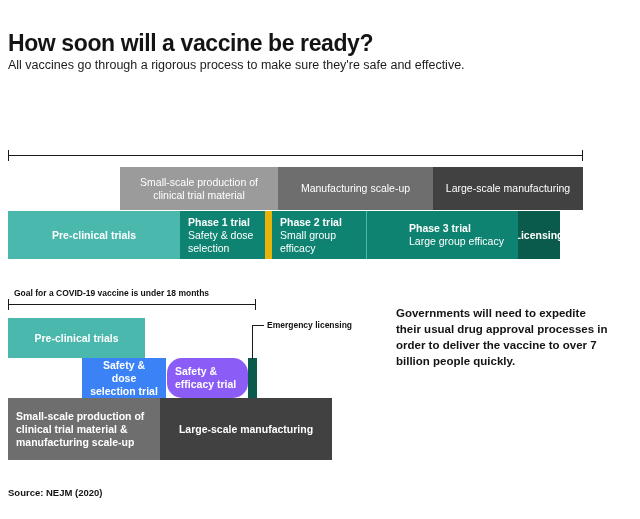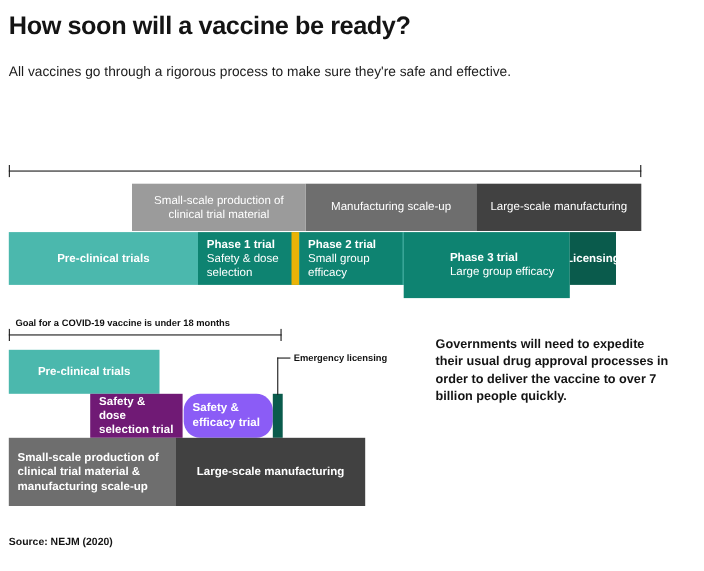--- a/index.html
+++ b/index.html
@@ -8,21 +8,21 @@
     background:#ffffff;
     font-family:"Liberation Sans","DejaVu Sans",sans-serif;
     color:#1a1a1a;
     overflow:hidden;
     position:relative;
   }
   .canvas{position:relative;width:640px;height:519px;}
 
   
   .title{
-    position:absolute;left:8px;top:10px;
+    position:absolute;left:8px;top:30px;
     font-size:23px;font-weight:bold;letter-spacing:-0.4px;
     color:#141414;
   }
   .subtitle{
     position:absolute;left:8px;top:57px;width:470px;
     font-size:12.5px;line-height:17px;font-weight:normal;
     color:#1c1c1c;
   }
 
   
@@ -103,40 +103,40 @@
     <span class="ttl">Pre-clinical trials</span>
   </div>
   <div class="blk left pad" style="left:180px;top:211px;width:92px;height:48px;background:#0E8371;border-right:7px solid #eab308;">
     <span class="ttl">Phase 1 trial</span>
     <span class="sub">Safety &amp; dose selection</span>
   </div>
   <div class="blk left pad" style="left:272px;top:211px;width:95px;height:48px;background:#0E8371;border-right:1px solid #4BB8AD;">
     <span class="ttl">Phase 2 trial</span>
     <span class="sub">Small group efficacy</span>
   </div>
-  <div class="blk left pad" style="left:367px;top:211px;width:151px;height:60px;background:#0E8371;padding-left:42px;">
+  <div class="blk left pad" style="left:367px;top:211px;width:151px;height:48px;background:#0E8371;padding-left:42px;">
     <span class="ttl">Phase 3 trial</span>
     <span class="sub">Large group efficacy</span>
   </div>
   <div class="blk center pad" style="left:518px;top:211px;width:42px;height:48px;background:#0A5B4C;">
     <span class="ttl">Licensing</span>
   </div>
 
   <div class="bracket-label" style="left:14px;top:288px;">Goal for a COVID-19 vaccine is under 18 months</div>
   <div class="bracket" style="left:8px;top:299px;width:248px;">
     <div class="bar"></div>
     <div class="cap l"></div>
     <div class="cap r"></div>
   </div>
 
   <div class="blk center pad" style="left:8px;top:318px;width:137px;height:40px;background:#4BB8AD;">
     <span class="ttl">Pre-clinical trials</span>
   </div>
 
-  <div class="blk left pad" style="left:82px;top:358px;width:84px;height:40px;background:#701a75;">
+  <div class="blk left pad" style="left:82px;top:358px;width:84px;height:40px;background:#3b82f6;text-align:center;">
     <span class="ttl">Safety &amp; dose selection trial</span>
   </div>
   <div class="blk left pad" style="left:167px;top:358px;width:81px;height:40px;background:#8b5cf6;border-radius:15px;">
     <span class="ttl">Safety &amp; efficacy trial</span>
   </div>
   <div class="blk" style="left:248px;top:358px;width:9px;height:40px;background:#0A5B4C;">
     <span class="ttl"></span>
   </div>
 
   <div class="leader" style="left:252px;top:325px;height:34px;">

